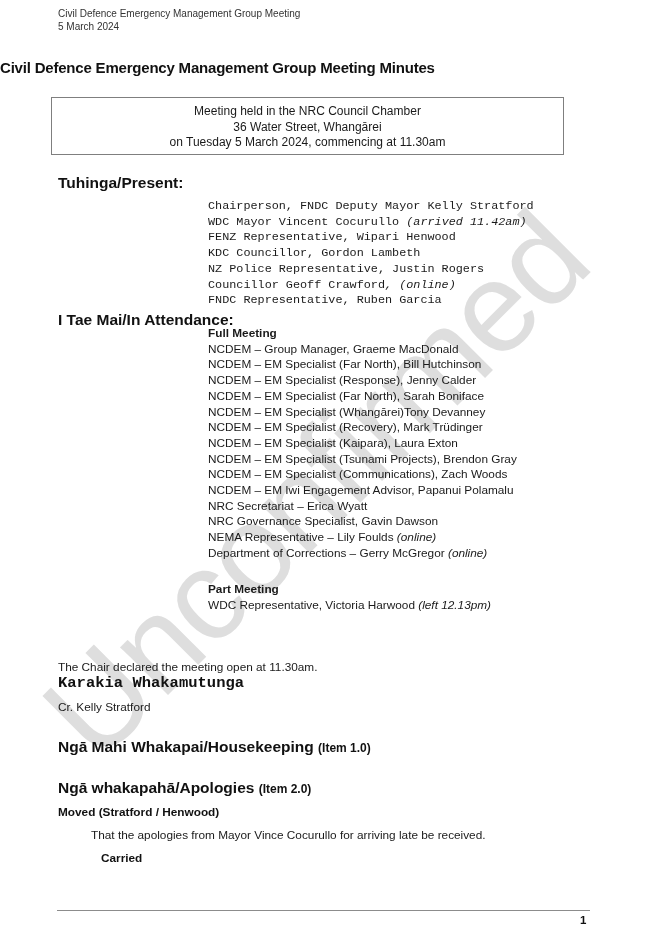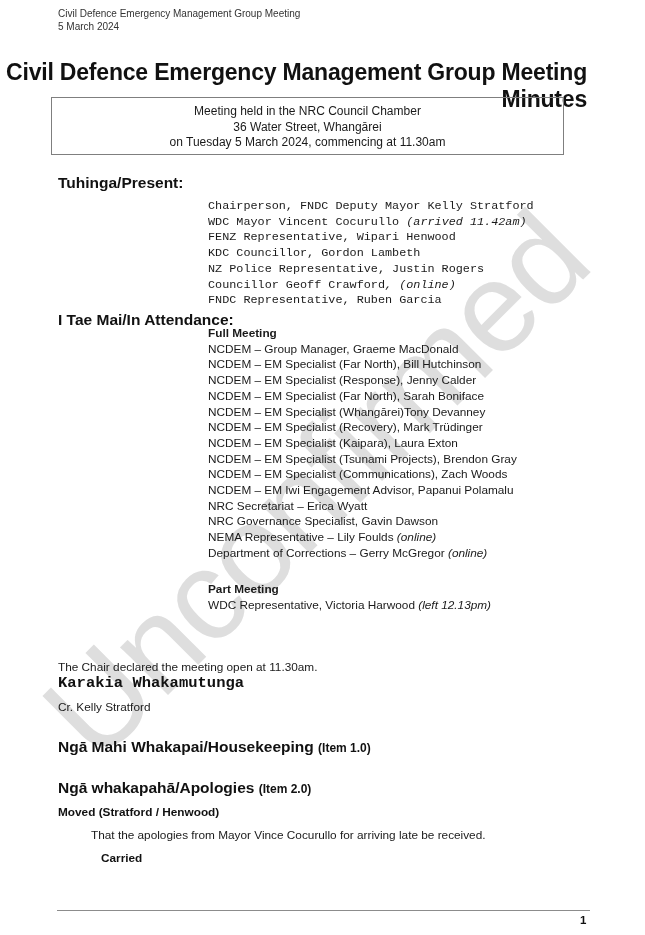--- a/index.html
+++ b/index.html
@@ -21,22 +21,22 @@
       top: 7px;
       font-size: 10px;
       line-height: 13px;
       color: #333;
     }
     .doc-title {
       position: absolute;
       left: 0;
       top: 59px;
       width: 587px;
-      text-align: right;
-      font-size: 23px;
+      text-align: left;
+      font-size: 15px;
       font-weight: bold;
       color: #111;
       letter-spacing: -0.2px;
     }
     .venue-box {
       position: absolute;
       left: 51px;
       top: 97px;
       width: 513px;
       height: 58px;

